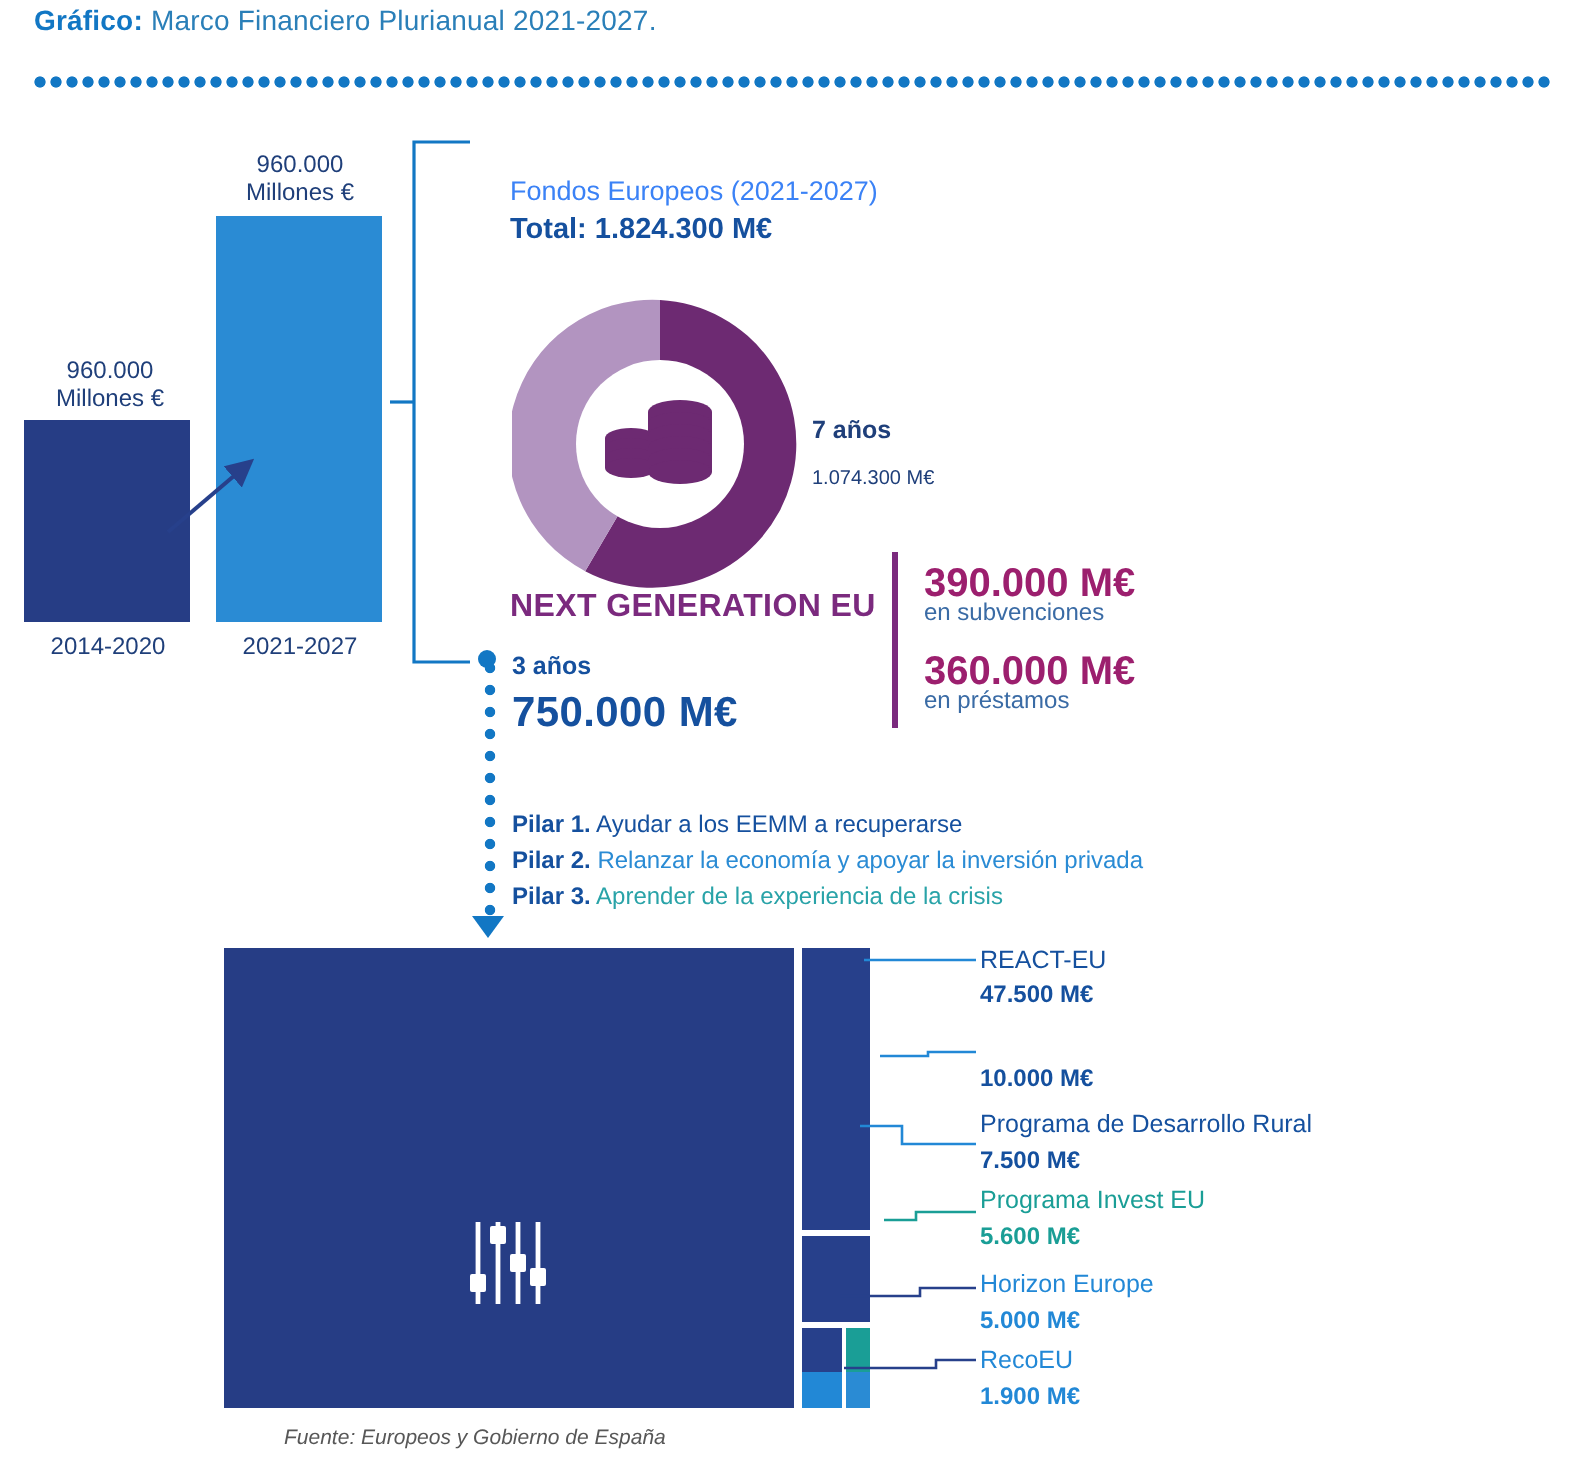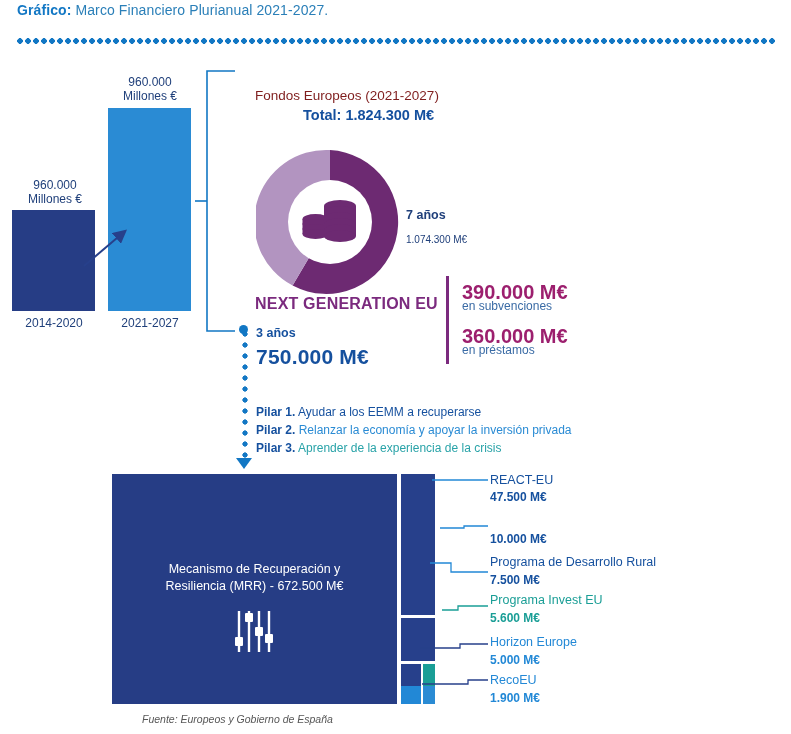--- a/index.html
+++ b/index.html
@@ -39,22 +39,22 @@
   .bar-dark{background:#263d85;}
   .bar-light{background:#2a8bd4;}
   .baraxis{position:absolute;font-size:12px;color:#1f3f7a;text-align:center;}
 
   .arrow-up{position:absolute;left:80px;top:222px;width:60px;height:50px;}
 
   
   .bracket{position:absolute;left:195px;top:70px;width:40px;height:262px;}
 
   
-  .fondos-label{position:absolute;left:255px;top:88px;font-size:13.5px;color:#7f1d1d;}
-  .fondos-total{position:absolute;left:255px;top:107px;font-size:14.5px;font-weight:bold;color:#15509e;margin-left:48px;}
+  .fondos-label{position:absolute;left:255px;top:88px;font-size:13.5px;color:#3b82f6;}
+  .fondos-total{position:absolute;left:255px;top:107px;font-size:14.5px;font-weight:bold;color:#15509e;}
 
   
   .donut{position:absolute;left:256px;top:148px;width:148px;height:148px;}
 
   .pmm-title{position:absolute;left:406px;top:180px;font-size:15px;font-weight:bold;color:#6d2a72;white-space:nowrap;}
   .pmm-years{position:absolute;left:406px;top:208px;font-size:12.5px;font-weight:bold;color:#1f3f7a;}
   .pmm-amount{position:absolute;left:406px;top:234px;font-size:10px;color:#1f3f7a;}
 
   .ngeu-title{position:absolute;left:255px;top:295px;font-size:16px;font-weight:bold;color:#7b2a7e;letter-spacing:.2px;white-space:nowrap;}
   .ngeu-years{position:absolute;left:256px;top:326px;font-size:12.5px;font-weight:bold;color:#15509e;}
@@ -190,24 +190,20 @@
   <div class="pilar" style="top:423px;color:#2a8bd4;">
     <b style="color:#15509e;">Pilar 2.</b><span> Relanzar la economía y apoyar la inversión privada</span>
   </div>
   <div class="pilar" style="top:441px;color:#29a3a8;">
     <b style="color:#15509e;">Pilar 3.</b><span> Aprender de la experiencia de la crisis</span>
   </div>
 
   <div class="treemap">
 
     <div class="tm tm-mrr" style="left:0;top:0;width:285px;height:230px;">
-      <div class="tm-mrr-label" style="top:87px;">
-        <div>Mecanismo de Recuperación y</div>
-        <div>Resiliencia (MRR) - 672.500 M€</div>
-      </div>
       <svg class="slider-icon" style="left:121px;top:135px;width:42px;height:45px;" viewBox="0 0 42 45">
         <g stroke="#ffffff" stroke-width="2.4">
           <line x1="6" y1="2" x2="6" y2="43"></line>
           <line x1="16" y1="2" x2="16" y2="43"></line>
           <line x1="26" y1="2" x2="26" y2="43"></line>
           <line x1="36" y1="2" x2="36" y2="43"></line>
         </g>
         <g fill="#ffffff">
           <rect x="2" y="28" width="8" height="9" rx="1"></rect>
           <rect x="12" y="4" width="8" height="9" rx="1"></rect>

